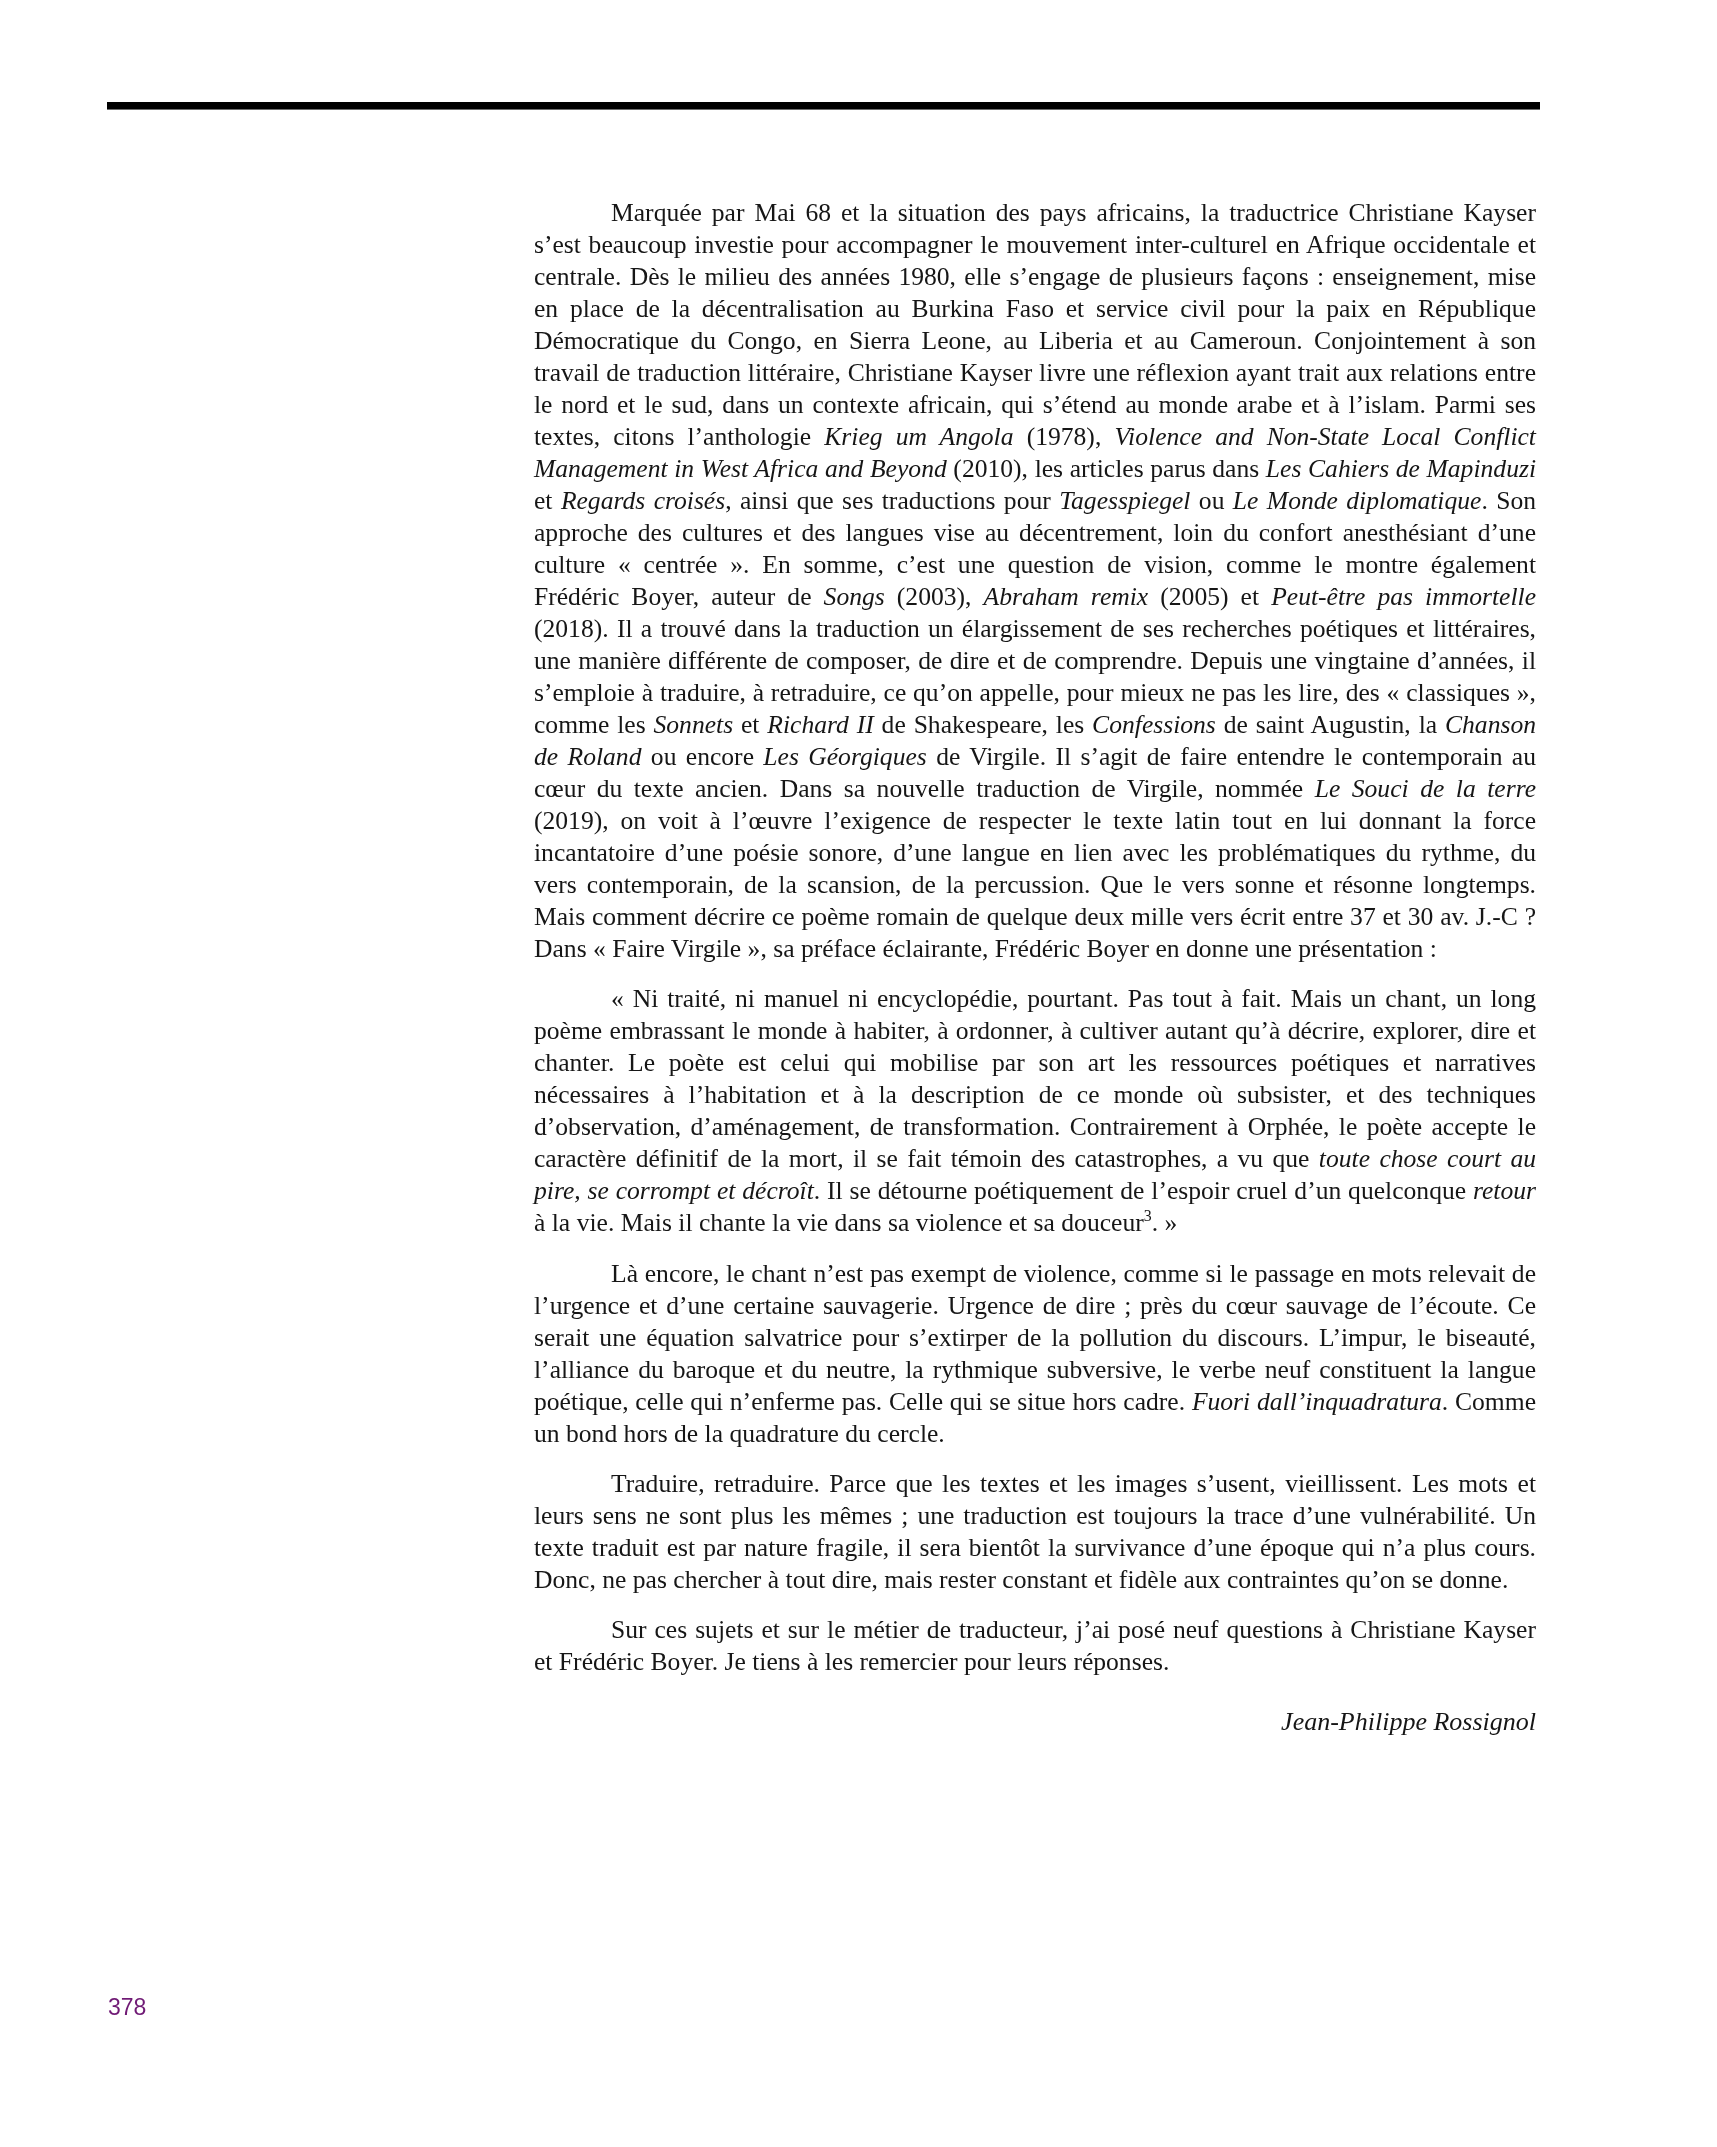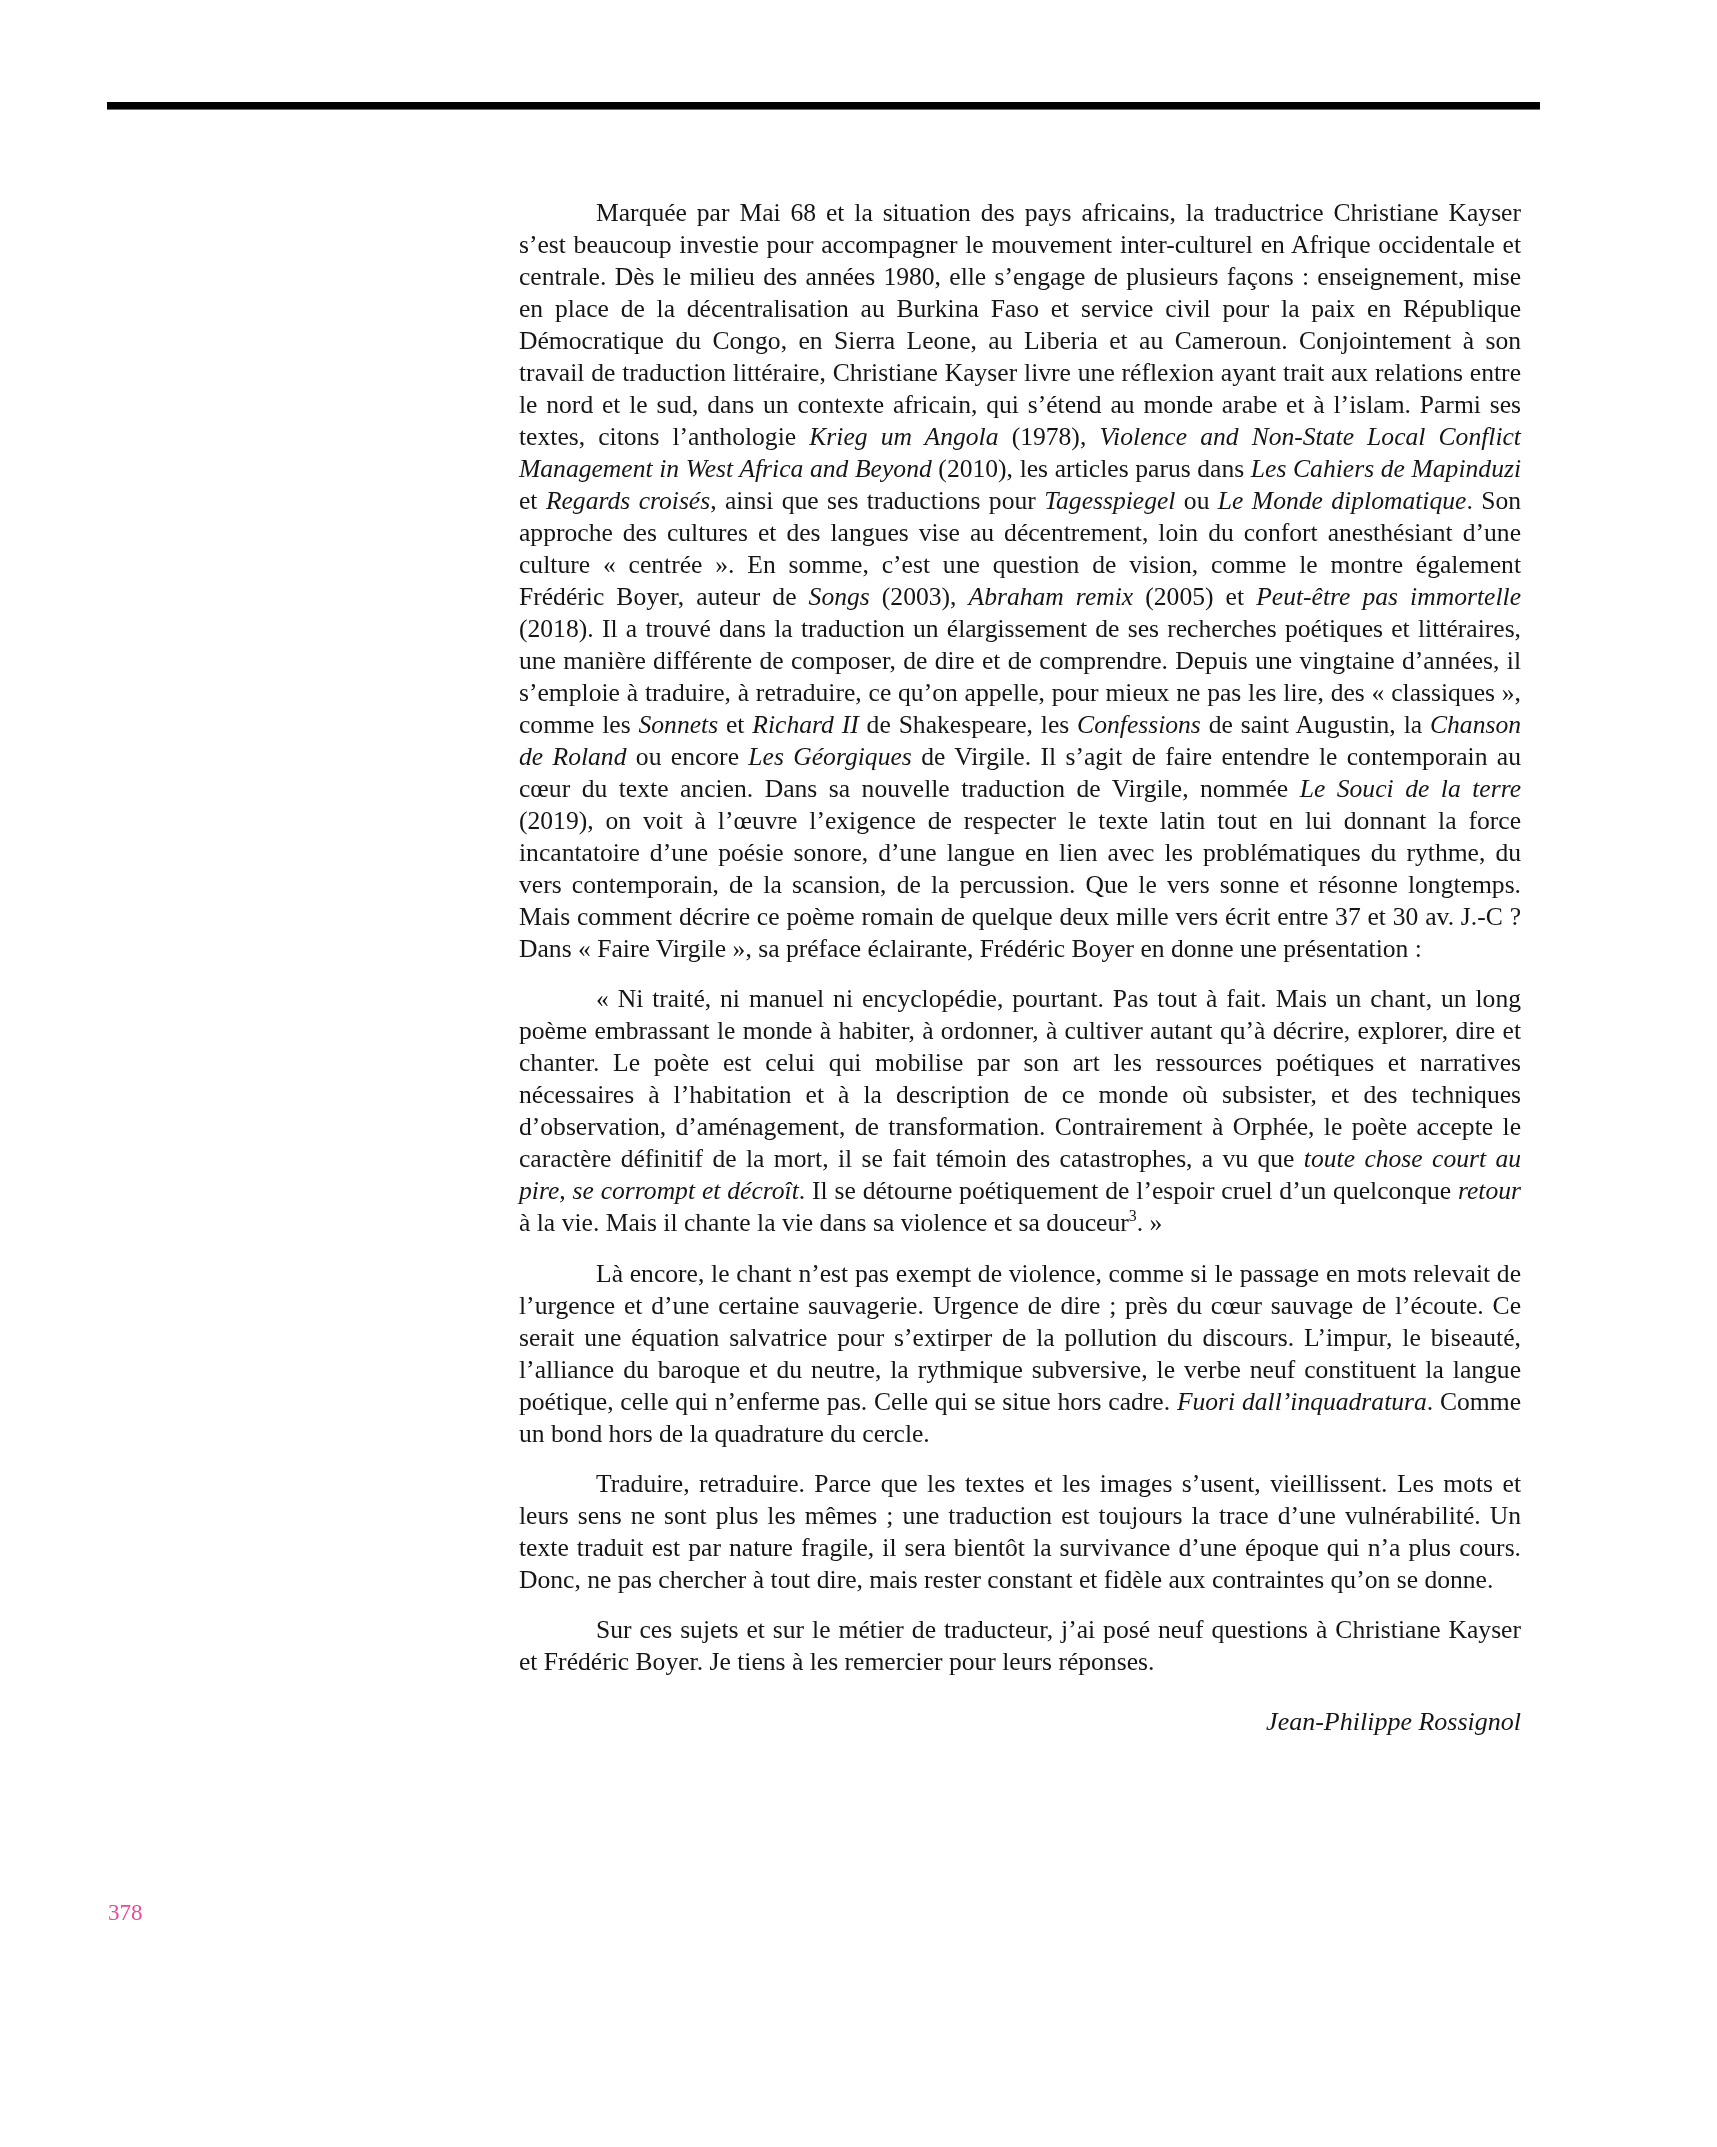--- a/index.html
+++ b/index.html
@@ -19,21 +19,21 @@
     position: absolute;
     left: 107px;
     top: 102px;
     width: 1433px;
     height: 7.3px;
     background: #000000;
     border-bottom: 1.8px solid #6e6e6e;
   }
   .text-block {
     position: absolute;
-    left: 519px;
+    left: 534px;
     top: 197px;
     width: 1002px;
     font-size: 25.6px;
     line-height: 32px;
     text-align: justify;
     hyphens: auto;
     -webkit-hyphens: auto;
   }
   .text-block p {
     margin: 0 0 18.3px 0;
@@ -53,24 +53,24 @@
   .signature {
     margin-top: 27.4px;
     text-align: right;
     font-style: italic;
     font-size: 26px;
     line-height: 32px;
   }
   .page-number {
     position: absolute;
     left: 108px;
-    top: 1900px;
-    font-family: Liberation Serif, serif;
+    top: 1994px;
+    font-family: Liberation Sans, sans-serif;
     font-size: 23px;
-    color: #ec4899;
+    color: #701a75;
   }
 </style>
 </head>
 <body>
 
 <div class="top-rule"></div>
 
 <main class="text-block">
   <div>
       <p><span>Marquée par Mai 68 et la situation des pays africains, la traductrice Christiane Kayser s’est beaucoup investie pour accompagner le mouvement inter-culturel en Afrique occidentale et centrale. Dès le milieu des années 1980, elle s’engage de plusieurs façons&nbsp;: enseignement, mise en place de la décentralisation au Burkina Faso et service civil pour la paix en République Démocratique du Congo, en Sierra Leone, au Liberia et au Cameroun. Conjointement à son travail de traduction littéraire, Christiane Kayser livre une réflexion ayant trait aux relations entre le nord et le sud, dans un contexte africain, qui s’étend au monde arabe et à l’islam. Parmi ses textes, citons l’anthologie </span><i>Krieg um Angola</i><span> (1978), </span><i>Violence and Non-State Local Conflict Management in West Africa and Beyond</i><span> (2010), les articles parus dans </span><i>Les Cahiers de Mapinduzi</i><span> et </span><i>Regards croisés</i><span>, ainsi que ses traductions pour </span><i>Tagesspiegel</i><span> ou </span><i>Le Monde diplomatique</i><span>. Son approche des cultures et des langues vise au décentrement, loin du confort anesthésiant d’une culture «&nbsp;centrée&nbsp;». En somme, c’est une question de vision, comme le montre également Frédéric Boyer, auteur de </span><i>Songs</i><span> (2003), </span><i>Abraham remix</i><span> (2005) et </span><i>Peut-être pas immortelle</i><span> (2018). Il a trouvé dans la traduction un élargissement de ses recherches poétiques et littéraires, une manière différente de composer, de dire et de comprendre. Depuis une vingtaine d’années, il s’emploie à traduire, à retraduire, ce qu’on appelle, pour mieux ne pas les lire, des «&nbsp;classiques&nbsp;», comme les </span><i>Sonnets</i><span> et </span><i>Richard II</i><span> de Shakespeare, les </span><i>Confessions</i><span> de saint Augustin, la </span><i>Chanson de Roland</i><span> ou encore </span><i>Les Géorgiques</i><span> de Virgile. Il s’agit de faire entendre le contemporain au cœur du texte ancien. Dans sa nouvelle traduction de Virgile, nommée </span><i>Le Souci de la terre</i><span> (2019), on voit à l’œuvre l’exigence de respecter le texte latin tout en lui donnant la force incantatoire d’une poésie sonore, d’une langue en lien avec les problématiques du rythme, du vers contemporain, de la scansion, de la percussion. Que le vers sonne et résonne longtemps. Mais comment décrire ce poème romain de quelque deux mille vers écrit entre 37 et 30 av. J.-C&nbsp;? Dans «&nbsp;Faire Virgile&nbsp;», sa préface éclairante, Frédéric Boyer en donne une présentation&nbsp;:</span></p>

